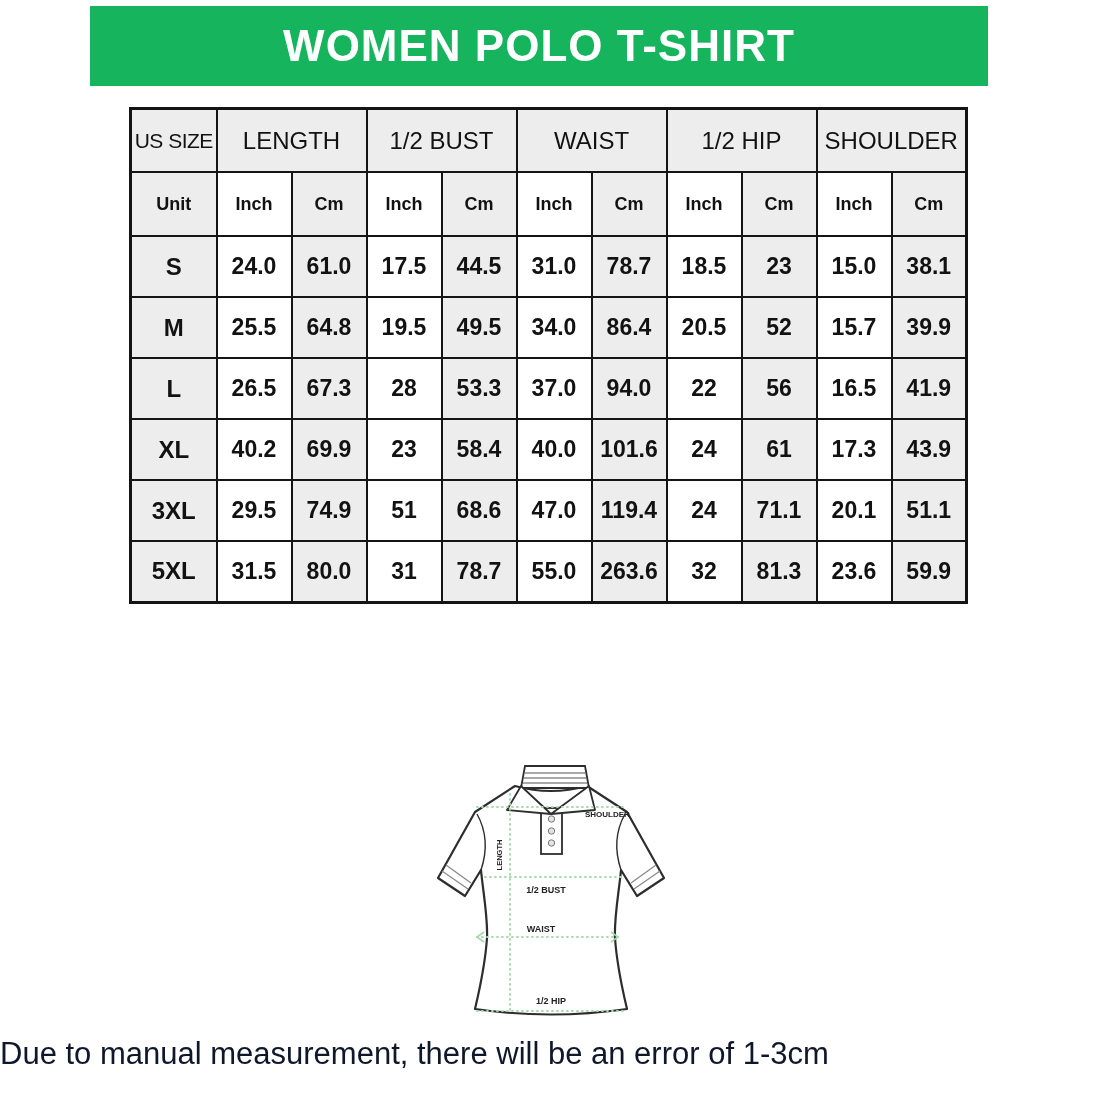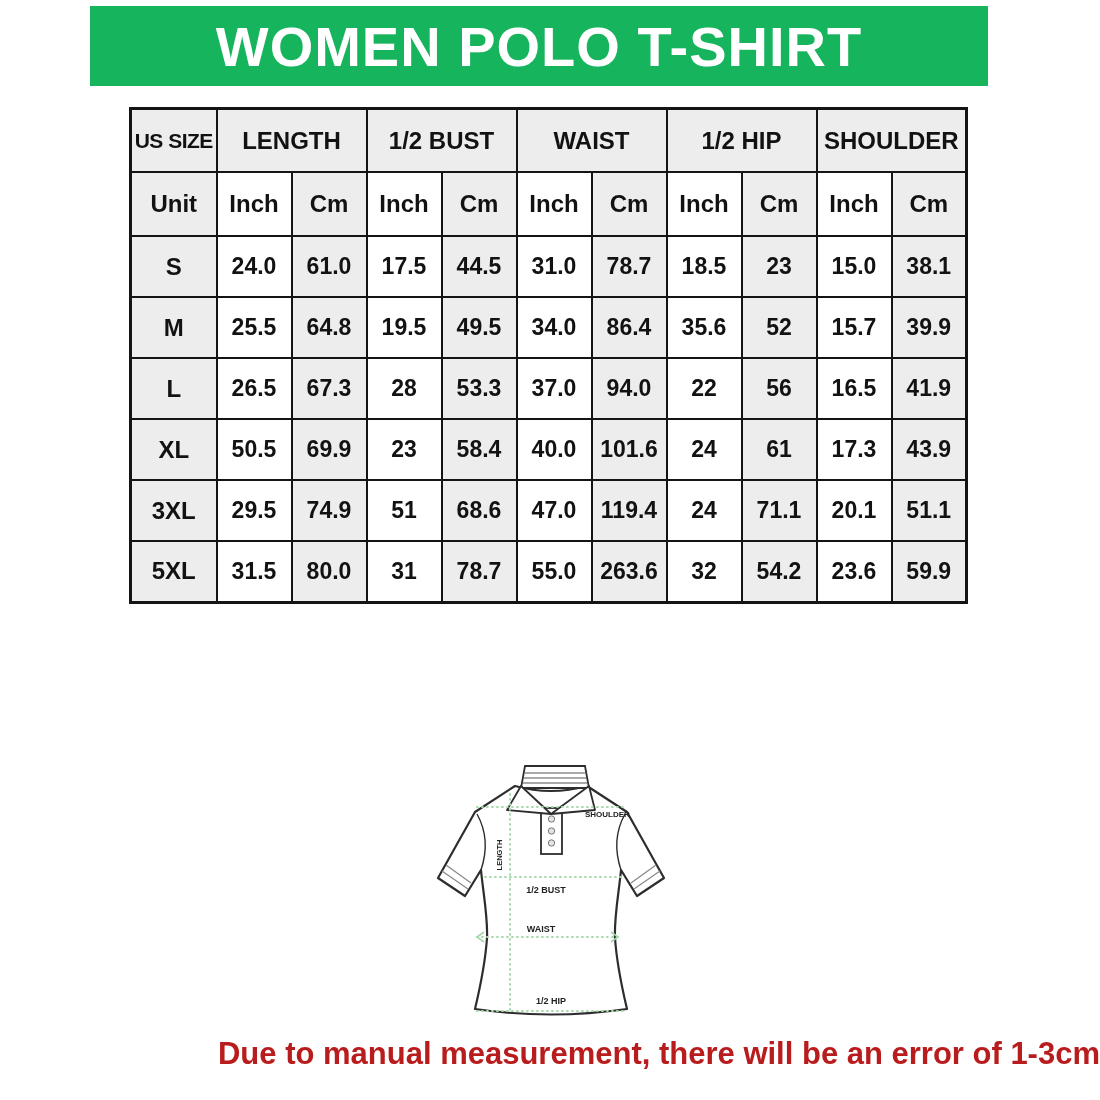--- a/index.html
+++ b/index.html
@@ -5,46 +5,46 @@
   html,body { margin:0; padding:0; }
   body {
     width:1100px; height:1100px; background:#ffffff; position:relative;
     font-family:"Liberation Sans", sans-serif; overflow:hidden;
   }
   .banner {
     position:absolute; left:90px; top:6px; width:898px; height:80px;
     background:#16b45c; display:flex; align-items:center; justify-content:center;
   }
   .banner h1 {
-    margin:0; color:#ffffff; font-size:56px; font-weight:bold; letter-spacing:1px;
+    margin:0; color:#ffffff; font-size:44px; font-weight:bold; letter-spacing:1px;
   }
   table.size-table {
     position:absolute; left:129px; top:107px; width:839px;
     border-collapse:collapse; table-layout:fixed;
     border:3px solid #141414;
   }
   .size-table th, .size-table td {
     border:2px solid #141414; text-align:center; vertical-align:middle;
     color:#121212; padding:0; overflow:hidden;
   }
   col.size-col { width:86px; }
-  tr.group-row th { height:61px; font-size:24px; font-weight:bold; background:#ededed; }
+  tr.group-row th { height:61px; font-size:24px; font-weight:normal; background:#ededed; }
   tr.group-row th.us-size { font-size:21px; letter-spacing:-0.5px; }
-  tr.unit-row th { height:62px; font-size:24px; font-weight:bold; background:#ffffff; }
+  tr.unit-row th { height:62px; font-size:18px; font-weight:bold; background:#ffffff; }
   tbody tr { height:61px; }
   tbody th { font-size:24px; font-weight:bold; }
   tbody td { font-size:23px; font-weight:bold; }
   .gray { background:#ededed !important; }
   .diagram {
     position:absolute; left:413px; top:752px; width:280px; height:280px;
   }
   .diagram text { font-family:"Liberation Sans", sans-serif; font-weight:bold; fill:#222222; }
   .disclaimer {
-    position:absolute; left:0; top:1036px; width:1100px; text-align:right;
-    color:#b91c1c; font-size:31px; font-weight:bold;
+    position:absolute; left:0; top:1036px; width:1100px; text-align:left;
+    color:#0f172a; font-size:31px; font-weight:normal;
   }
 </style>
 </head>
 <body>
 
 <div class="banner">
   <h1>WOMEN POLO T-SHIRT</h1>
 </div>
 
 <table class="size-table">
@@ -99,41 +99,41 @@
         <td class="gray">38.1</td>
       </tr>
       <tr>
         <th class="gray">M</th>
         <td>25.5</td>
         <td class="gray">64.8</td>
         <td>19.5</td>
         <td class="gray">49.5</td>
         <td>34.0</td>
         <td class="gray">86.4</td>
-        <td>35.6</td>
+        <td>20.5</td>
         <td class="gray">52</td>
         <td>15.7</td>
         <td class="gray">39.9</td>
       </tr>
       <tr>
         <th class="gray">L</th>
         <td>26.5</td>
         <td class="gray">67.3</td>
         <td>28</td>
         <td class="gray">53.3</td>
         <td>37.0</td>
         <td class="gray">94.0</td>
         <td>22</td>
         <td class="gray">56</td>
         <td>16.5</td>
         <td class="gray">41.9</td>
       </tr>
       <tr>
         <th class="gray">XL</th>
-        <td>50.5</td>
+        <td>40.2</td>
         <td class="gray">69.9</td>
         <td>23</td>
         <td class="gray">58.4</td>
         <td>40.0</td>
         <td class="gray">101.6</td>
         <td>24</td>
         <td class="gray">61</td>
         <td>17.3</td>
         <td class="gray">43.9</td>
       </tr>
@@ -152,21 +152,21 @@
       </tr>
       <tr>
         <th class="gray">5XL</th>
         <td>31.5</td>
         <td class="gray">80.0</td>
         <td>31</td>
         <td class="gray">78.7</td>
         <td>55.0</td>
         <td class="gray">263.6</td>
         <td>32</td>
-        <td class="gray">54.2</td>
+        <td class="gray">81.3</td>
         <td>23.6</td>
         <td class="gray">59.9</td>
       </tr>
     </tbody>
 </table>
 
 <svg class="diagram" viewBox="0 0 280 280">
 
   <path d="M 102,34 L 62,60 L 25,126 L 52,144 L 68,118
            C 70,140 75,165 74,186 C 72,215 66,240 62,257

